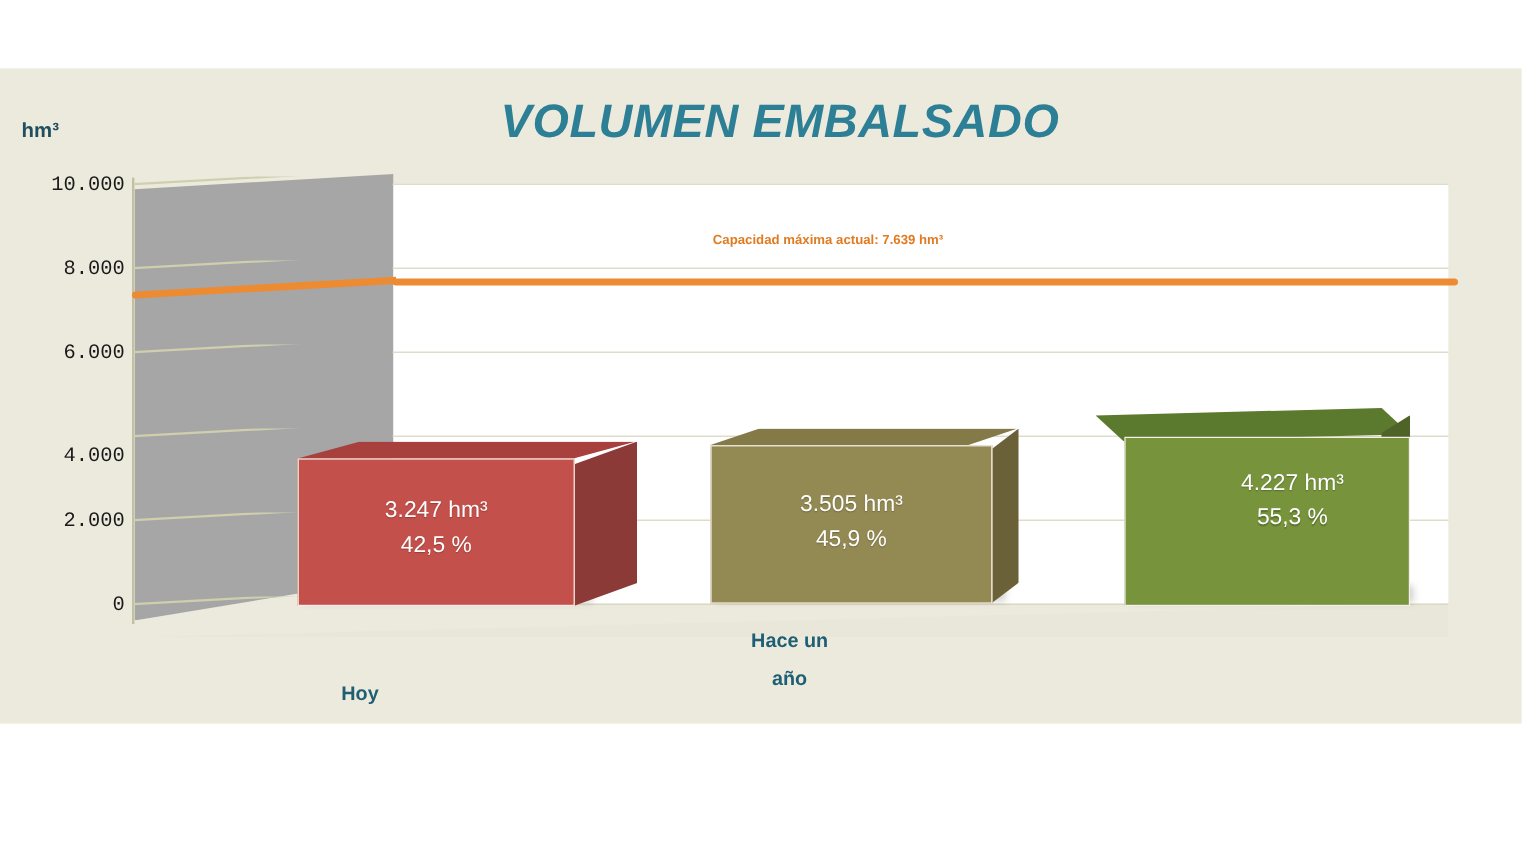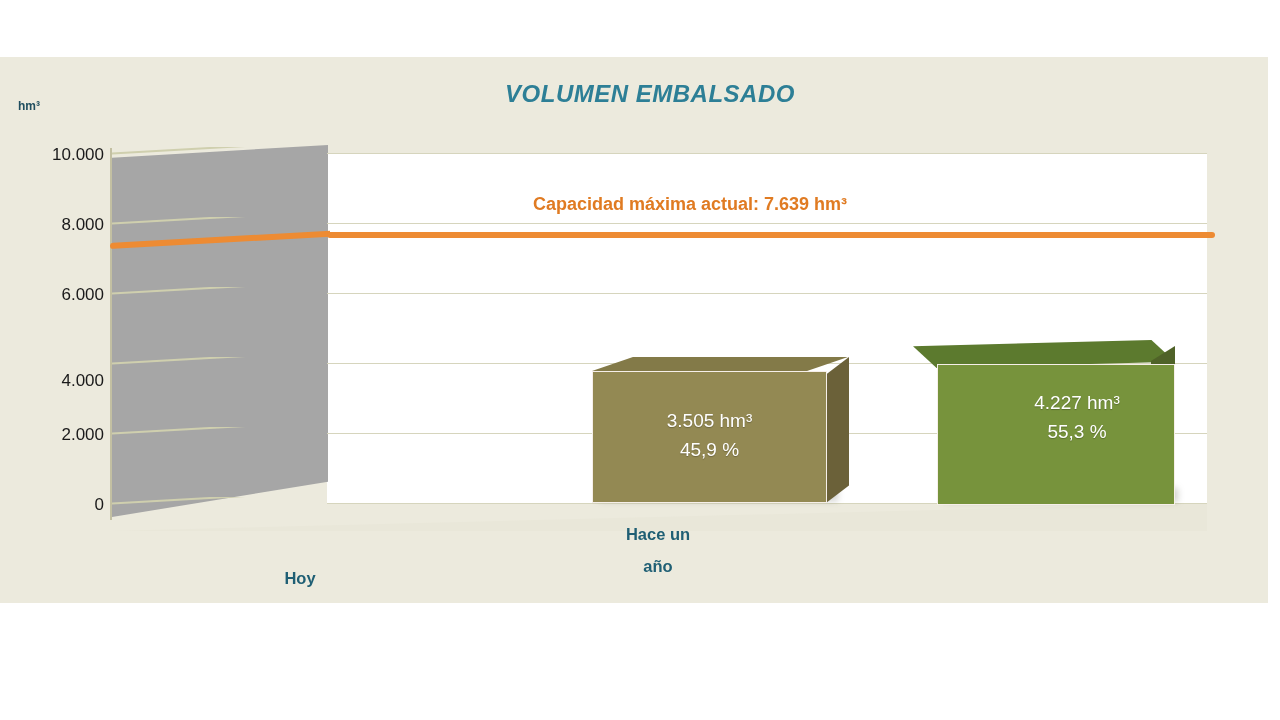--- a/index.html
+++ b/index.html
@@ -29,34 +29,34 @@
     background: #eceadd;
   }
 
   
   .chart-title {
     position: absolute;
     left: 330px;
     top: 80px;
     width: 640px;
     text-align: center;
-    font-size: 24px;
+    font-size: 39px;
     font-weight: bold;
     font-style: italic;
     color: #2d7f96;
     letter-spacing: 0.5px;
     white-space: nowrap;
   }
 
   
   .axis-unit {
     position: absolute;
     left: 18px;
     top: 99px;
-    font-size: 12px;
+    font-size: 17px;
     font-weight: bold;
     color: #1f4e5f;
   }
 
   
   .plot {
     position: absolute;
     left: 0px;
     top: 57px;
     width: 1268px;
@@ -134,21 +134,21 @@
   }
 
   
   .ytick {
     position: absolute;
     right: 0;
     width: 92px;
     text-align: right;
     font-size: 17px;
     color: #1a1a1a;
-    font-family: Liberation Sans, sans-serif;
+    font-family: Liberation Mono, monospace;
   }
   .yticks-holder {
     position: absolute;
     left: 0px;
     top: 0px;
     width: 104px;
     height: 546px;
   }
 
   
@@ -180,21 +180,21 @@
     border-radius: 3px;
     transform: rotate(-3.2deg);
     transform-origin: left center;
   }
   .cap-line-label {
     position: absolute;
     left: 455px;
     top: 137px;          
     width: 470px;
     text-align: center;
-    font-size: 18px;
+    font-size: 11px;
     font-weight: bold;
     color: #e07b22;
     white-space: nowrap;
   }
 
   
   .bar3d {
     position: absolute;
   }
   .bar-shadow {
@@ -248,20 +248,37 @@
     <div class="gridline" style="top:376px;"></div>
     <div class="gridline" style="top:446px;"></div>
 
     <div class="gridline-slant" style="top:90px;"></div>
     <div class="gridline-slant" style="top:160px;"></div>
     <div class="gridline-slant" style="top:230px;"></div>
     <div class="gridline-slant" style="top:300px;"></div>
     <div class="gridline-slant" style="top:370px;"></div>
     <div class="gridline-slant" style="top:440px;"></div>
 
+    <div class="bar3d" style="left:248px; top:311px; width:282px; height:137px;">
+      <div class="bar-shadow" style="left:6px; top:120px; width:240px; height:14px;"></div>
+
+      <div style="position:absolute; left:0px; top:0px; width:282px; height:26px; background:#a8403d;
+                  clip-path: polygon(0% 54%, 18.5% 0%, 100% 0%, 81.5% 54%);"></div>
+
+      <div style="position:absolute; left:230px; top:0px; width:52px; height:137px; background:#8c3a38;
+                  clip-path: polygon(0% 14%, 100% 0%, 100% 86%, 0% 100%);
+                  border-left:1px solid #f6efe9;"></div>
+
+      <div style="position:absolute; left:0px; top:14px; width:231px; height:123px; background:#c4504b;
+                  border:1px solid #f6efe9; box-sizing:border-box;"></div>
+      <div class="bar-labels" style="top:43px; width:231px;">
+        <div>3.247 hm³</div>
+        <div>42,5 %</div>
+      </div>
+    </div>
 
     <div class="bar3d" style="left:592px; top:300px; width:256px; height:146px;padding-left:44px;">
       <div class="bar-shadow" style="left:6px; top:130px; width:240px; height:14px;"></div>
       <div style="position:absolute; left:0px; top:0px; width:256px; height:24px; background:#837a48;
                   clip-path: polygon(0% 58%, 16% 0%, 100% 0%, 84% 58%);"></div>
       <div style="position:absolute; left:234px; top:0px; width:22px; height:146px; background:#6b6139;
                   clip-path: polygon(0% 12%, 100% 0%, 100% 88%, 0% 100%);
                   border-left:1px solid #f6efe9;"></div>
       <div style="position:absolute; left:0px; top:14px; width:235px; height:132px; background:#938953;
                   border:1px solid #f6efe9; box-sizing:border-box;"></div>

